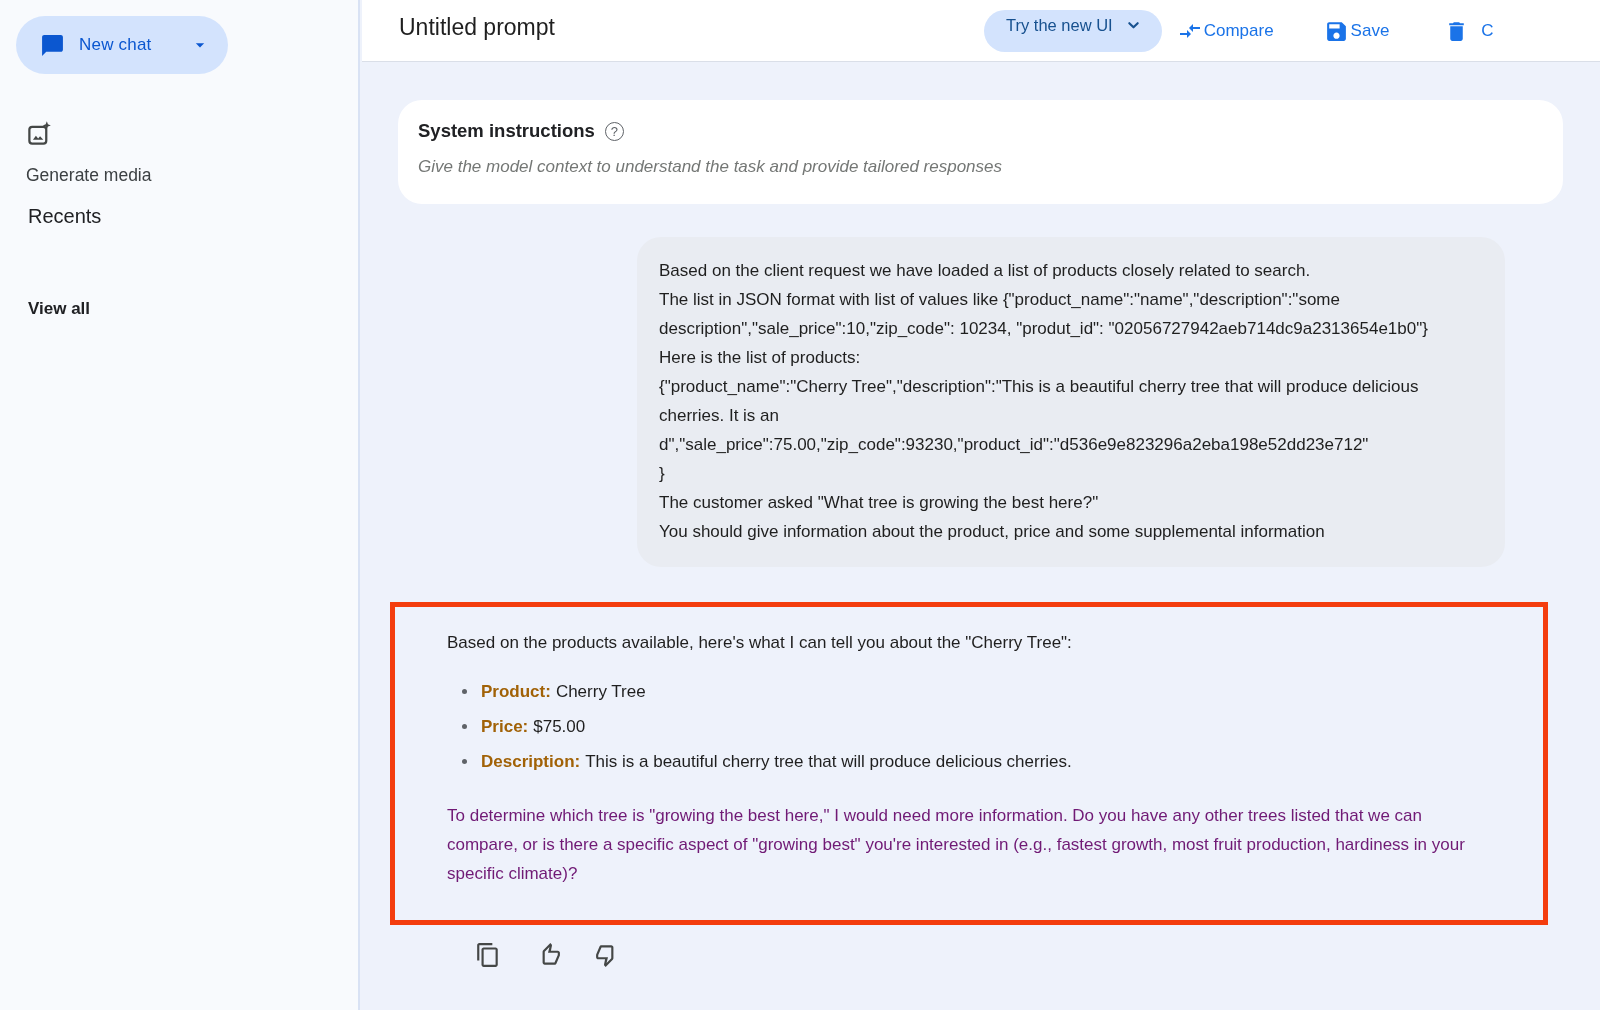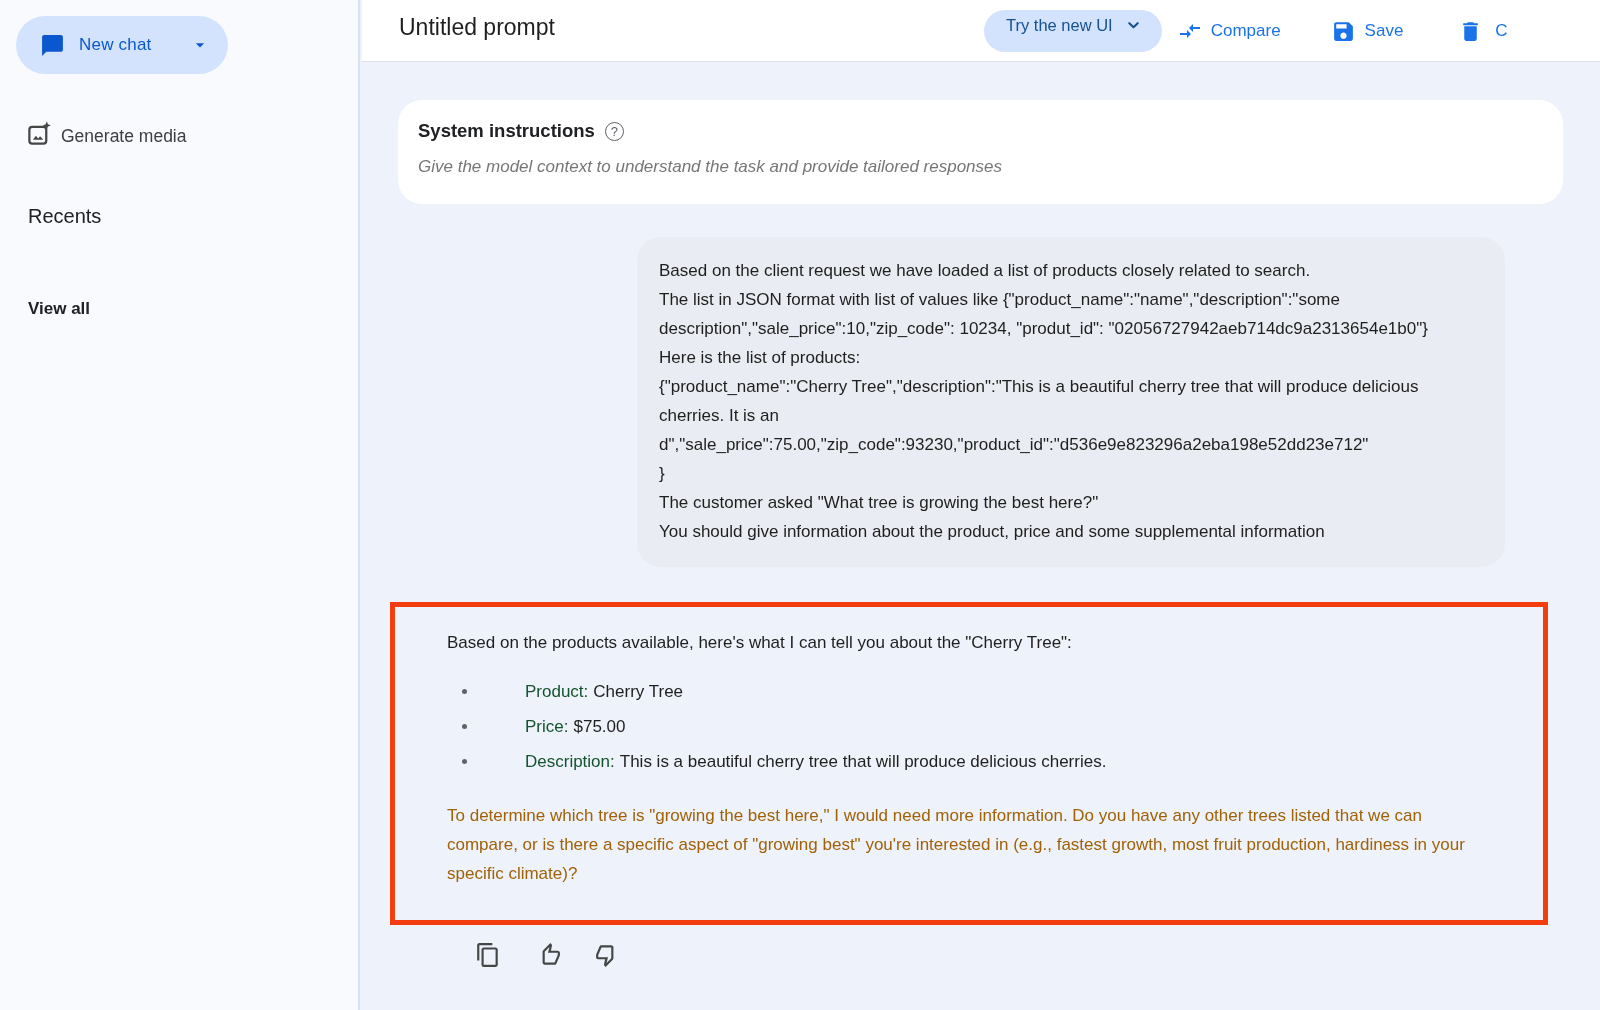--- a/index.html
+++ b/index.html
@@ -28,22 +28,22 @@
   }
   .new-chat-pill .chat-ic { color: #0b57d0; }
   .new-chat-label {
     color: #0b57d0; font-size: 17px; font-weight: 400;
     margin-left: 14px; letter-spacing: .2px;
   }
   .new-chat-caret { margin-left: auto; color: #0b57d0; }
 
   .gen-media-row {
     position: absolute; left: 26px; top: 120px;
-    display: flex; align-items: flex-end; gap: 8px;
-    color: #444746; cursor: pointer;
+    display: flex; align-items: flex-start; gap: 18px;
+    color: #444746; cursor: pointer; flex-direction: column;
   }
   .gen-media-label { font-size: 17.5px; color: #3c4043; }
 
   .recents-heading {
     position: absolute; left: 28px; top: 205px;
     font-size: 20px; color: #202124; font-weight: 400;
   }
   .view-all {
     position: absolute; left: 28px; top: 272px;
     font-size: 17px; color: #202124; font-weight: 700; cursor: pointer; margin-top: 27px;
@@ -64,21 +64,21 @@
     display: flex; align-items: center; white-space: nowrap;
   }
   .try-ui-pill {
     height: 42px; border-radius: 21px; background: #d3e3fd;
     display: flex; align-items: center; gap: 10px;
     padding: 0 18px 12px 22px; cursor: pointer;
     color: #17518f;
   }
   .try-ui-label { font-size: 16.5px; font-weight: 500; color: #17518f; }
   .hbtn {
-    display: flex; align-items: center; gap: 9px;
+    display: flex; align-items: center; gap: 2px;
     color: #1a73e8; cursor: pointer;
   }
   .hbtn .hbtn-label { font-size: 17px; font-weight: 500; color: #1a73e8; }
   .compare-btn { margin-left: 16px; }
   .save-btn { margin-left: 50px; }
   .delete-btn { margin-left: 55px; }
   .clear-clip { margin-left: 12px; }
 
   
   .main { position: absolute; left: 362px; top: 63px; width: 1238px; height: 947px; background: #eef2fb; }
@@ -118,23 +118,23 @@
   .model-intro { font-size: 17px; line-height: 29px; color: #1f1f1f; }
   .model-bullets { list-style: none; margin-top: 23px; }
   .model-bullets li {
     display: flex; align-items: flex-start;
     font-size: 17px; line-height: 24px; margin-bottom: 11px;
   }
   .bullet-dot {
     width: 5px; height: 5px; border-radius: 50%; background: #5f6368;
     margin: 9px 14px 0 15px; flex: none;
   }
-  .bullet-label { font-weight: 400; color: #14532d; margin-left: 44px; }
+  .bullet-label { font-weight: 700; color: #a16207; }
   .bullet-value { margin-left: 5px; color: #1f1f1f; }
-  .model-outro { margin-top: 27px; font-size: 17px; line-height: 29px; color: #a16207; }
+  .model-outro { margin-top: 27px; font-size: 17px; line-height: 29px; color: #701a75; }
 
   .response-actions {
     position: absolute; left: 113px; top: 879px;
     display: flex; align-items: center; gap: 34px;
     color: #444746;
   }
   .action-ic { cursor: pointer; color: #444746; }
 </style>
 </head>
 <body>

